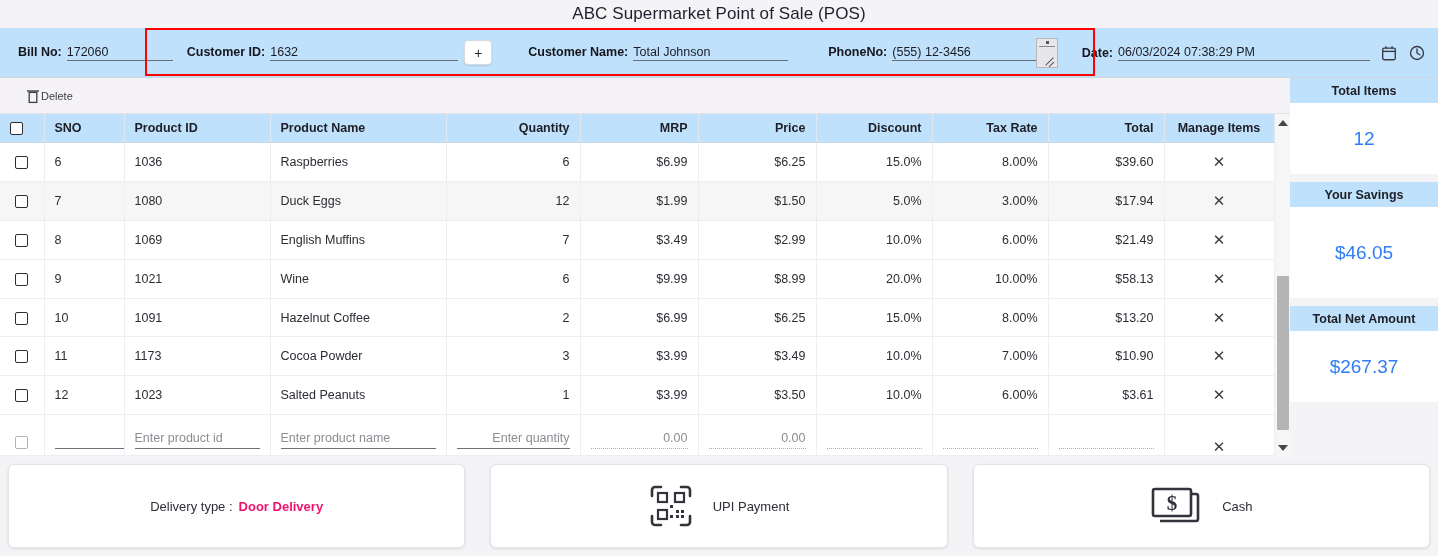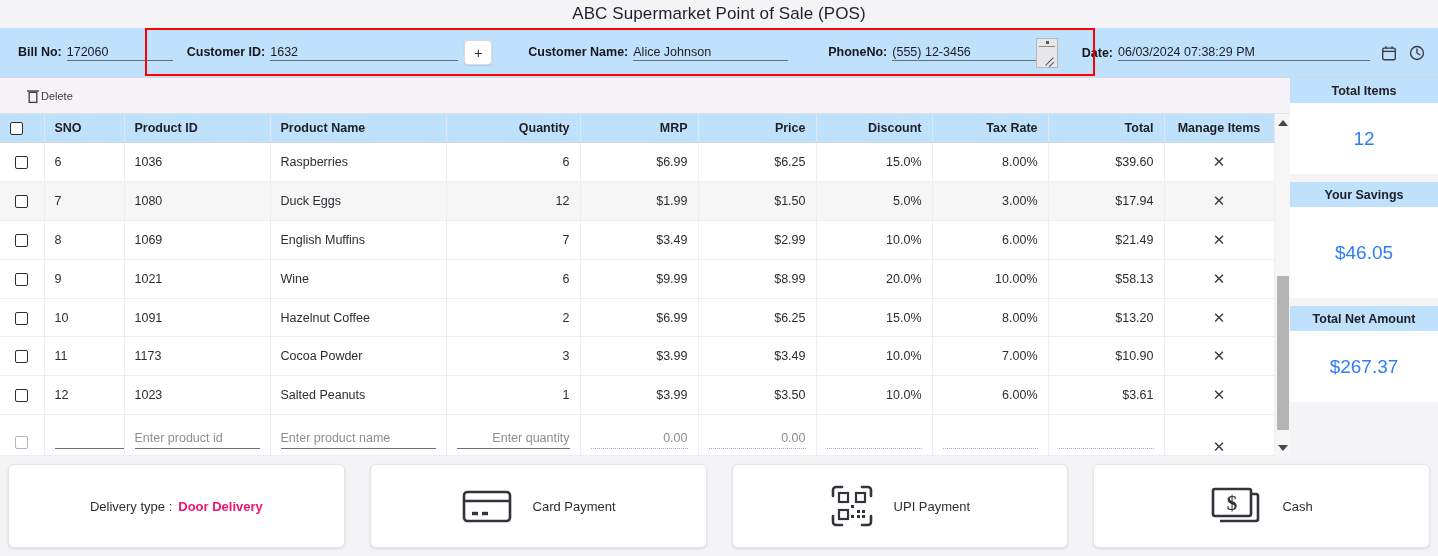--- a/index.html
+++ b/index.html
@@ -224,21 +224,21 @@
     </div>
 
     <div class="hfield cust-id">
       <span class="hlabel">Customer ID:</span>
       <span class="hvalue">1632</span>
     </div>
     <div class="plus-btn">+</div>
 
     <div class="hfield cust-name">
       <span class="hlabel">Customer Name:</span>
-      <span class="hvalue">Alice Johnson</span>
+      <span class="hvalue">Total Johnson</span>
     </div>
 
     <div class="hfield phone">
       <span class="hlabel">PhoneNo:</span>
       <span class="hvalue">(555)  12-3456</span>
     </div>
 
     <div class="resize-handle">
       <span class="dot"></span>
       <span class="bar"></span>
@@ -466,29 +466,20 @@
     </div>
   </div>
 
   <div class="footer">
 
     <div class="pay-btn">
       <span class="delivery-text">Delivery type :</span>
       <span class="delivery-val" style="margin-left:-14px">Door Delivery</span>
     </div>
 
-    <div class="pay-btn">
-      <svg width="52" height="40" viewBox="0 0 52 40">
-        <rect x="3" y="6" width="46" height="29" rx="3.5" fill="none" stroke="#33333b" stroke-width="2.6"></rect>
-        <line x1="3" y1="15" x2="49" y2="15" stroke="#33333b" stroke-width="2.6"></line>
-        <line x1="11" y1="27.5" x2="17" y2="27.5" stroke="#33333b" stroke-width="3.4"></line>
-        <line x1="21" y1="27.5" x2="27" y2="27.5" stroke="#33333b" stroke-width="3.4"></line>
-      </svg>
-      <span class="pay-label">Card Payment</span>
-    </div>
 
     <div class="pay-btn">
       <svg width="44" height="44" viewBox="0 0 44 44">
         <path d="M3 12 V6 A3 3 0 0 1 6 3 H12" fill="none" stroke="#33333b" stroke-width="2.6" stroke-linecap="round"></path>
         <path d="M32 3 H38 A3 3 0 0 1 41 6 V12" fill="none" stroke="#33333b" stroke-width="2.6" stroke-linecap="round"></path>
         <path d="M3 32 V38 A3 3 0 0 0 6 41 H12" fill="none" stroke="#33333b" stroke-width="2.6" stroke-linecap="round"></path>
         <path d="M41 32 V38 A3 3 0 0 1 38 41 H32" fill="none" stroke="#33333b" stroke-width="2.6" stroke-linecap="round"></path>
         <rect x="9" y="9" width="9" height="9" fill="none" stroke="#33333b" stroke-width="2.2"></rect>
         <rect x="26" y="9" width="9" height="9" fill="none" stroke="#33333b" stroke-width="2.2"></rect>
         <rect x="9" y="26" width="9" height="9" fill="none" stroke="#33333b" stroke-width="2.2"></rect>

